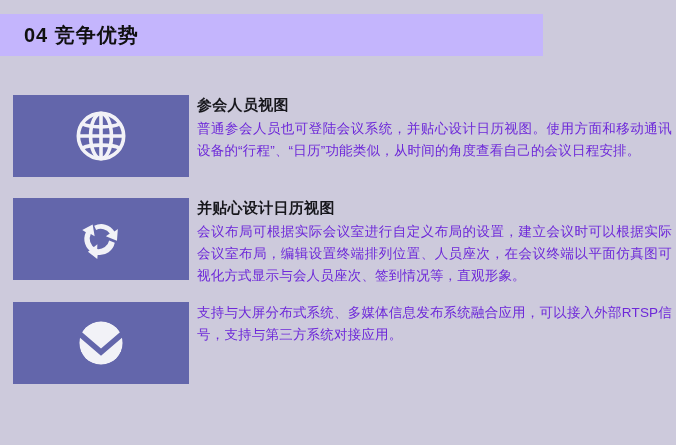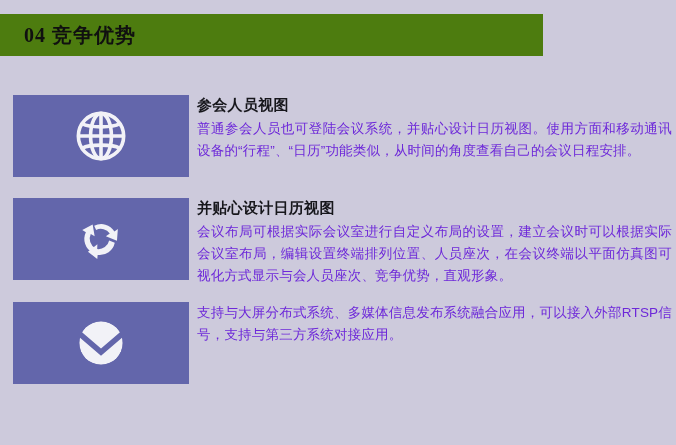--- a/index.html
+++ b/index.html
@@ -15,24 +15,23 @@
     position: relative;
   }
 
   
   .title-bar {
     position: absolute;
     left: 0;
     top: 14px;
     width: 543px;
     height: 42px;
-    background: #4d7c0f;
+    background: #c4b5fd;
     display: flex;
     align-items: center;
-    font-family: Liberation Serif, serif;
   }
   .title-text {
     margin-left: 24px;
     font-size: 20px;
     font-weight: bold;
     color: #101010;
     letter-spacing: 1px;
     white-space: nowrap;
   }
 
@@ -126,21 +125,21 @@
 
             <path d="M47.2 36.2 A17 17 0 0 1 28.3 49.6 L27.9 54.2 L17.6 46.0 L28.0 37.9 L27.8 43.1 A12 12 0 0 0 41.0 33.7 Z"></path>
 
             <path d="M22.6 46.9 A17 17 0 0 1 15.3 24.5 L11.3 22.2 L22.8 15.9 L25.0 28.9 L20.7 26.5 A12 12 0 0 0 25.9 42.3 Z"></path>
           </g>
         </svg>
       </span>
     </div>
     <div class="feature-text">
       <div class="feature-heading">并贴心设计日历视图</div>
-      <div class="feature-body">会议布局可根据实际会议室进行自定义布局的设置，建立会议时可以根据实际会议室布局，编辑设置终端排列位置、人员座次，在会议终端以平面仿真图可视化方式显示与会人员座次、竞争优势，直观形象。</div>
+      <div class="feature-body">会议布局可根据实际会议室进行自定义布局的设置，建立会议时可以根据实际会议室布局，编辑设置终端排列位置、人员座次，在会议终端以平面仿真图可视化方式显示与会人员座次、签到情况等，直观形象。</div>
     </div>
   </div>
 
   <div class="feature-row row-3">
     <div class="icon-box">
       <span>
         <svg width="58" height="58" viewBox="0 0 64 64" aria-hidden="true">
           <defs>
             <mask id="env-mask">
               <rect x="0" y="0" width="64" height="64" fill="#000"></rect>

